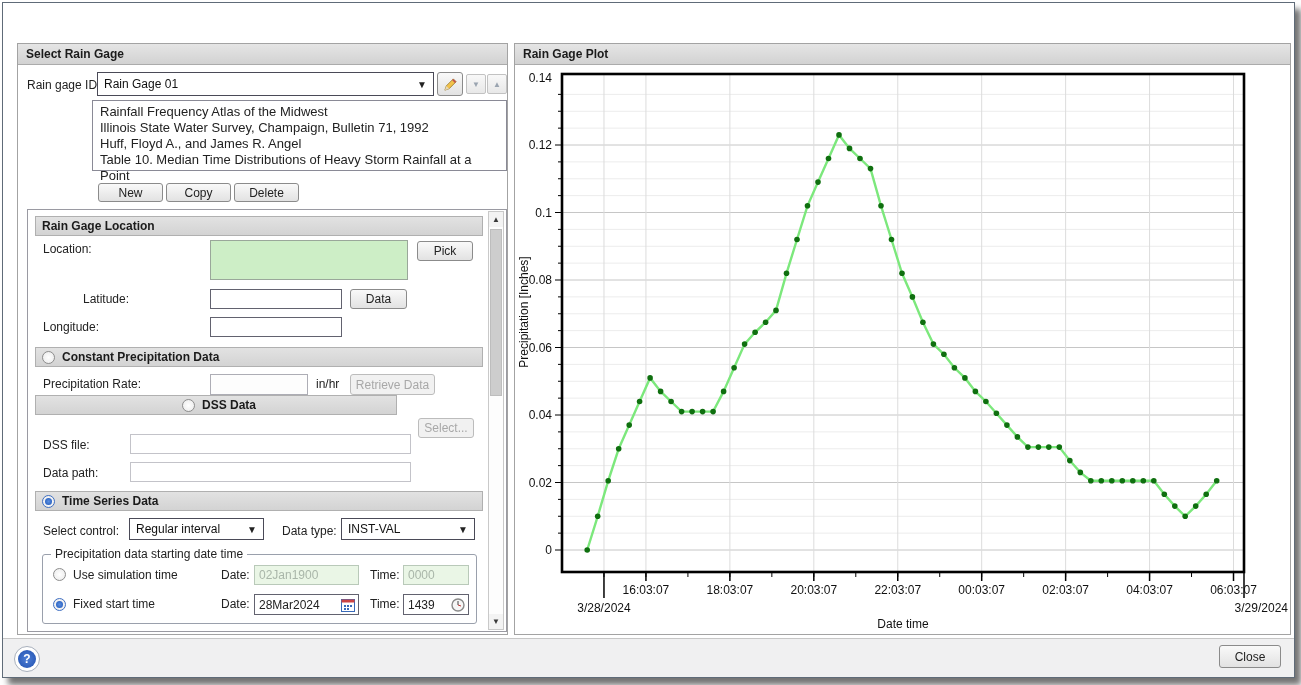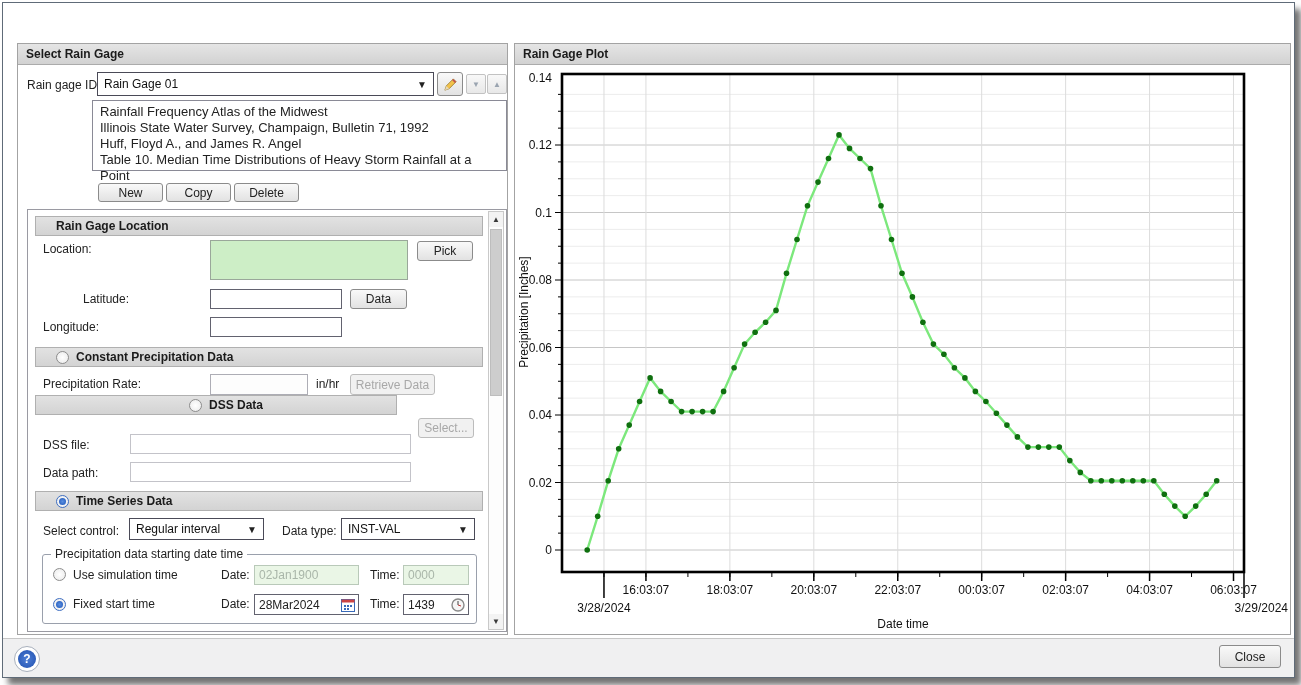--- a/index.html
+++ b/index.html
@@ -19,21 +19,21 @@
        color:#222;padding:0 4px;font-family:inherit;}
   .inp.green{background:#cdeec6;border:1px solid #9aa79a;}
   .inp.dis-green{background:#eaf6e6;border:1px solid #b9c9b9;color:#a9b6a9;}
   .btn{position:absolute;background:linear-gradient(#f9f9f9,#e2e2e2);border:1px solid #8b8b8b;border-radius:3px;
        font-size:12px;color:#222;display:flex;align-items:center;justify-content:center;box-sizing:border-box;cursor:default;}
   .btn.dis{color:#a8a8a8;border-color:#bcbcbc;background:#f1f1f1;}
   .combo{position:absolute;background:#fff;border:1px solid #4a4a57;box-sizing:border-box;font-size:12px;color:#111;
          display:flex;align-items:center;padding:0 6px;}
   .combo .arrow{margin-left:auto;font-size:10px;color:#222;}
   .sec-hdr{position:absolute;height:20px;background:linear-gradient(#e2e2e2,#d3d3d3);border:1px solid #b0b0b0;
-           box-sizing:border-box;display:flex;align-items:center;font-size:12px;font-weight:bold;color:#1b1b1b;padding-left:20px;}
+           box-sizing:border-box;display:flex;align-items:center;font-size:12px;font-weight:bold;color:#1b1b1b;padding-left:6px;}
   .radio{width:13px;height:13px;border-radius:50%;border:1px solid #8d8d8d;background:radial-gradient(#fff,#e9e9e9);
          display:inline-block;box-sizing:border-box;flex:0 0 auto;}
   .radio.sel{border:1px solid #3f6fc2;position:relative;}
   .radio.sel::after{content:"";position:absolute;left:2px;top:2px;width:7px;height:7px;border-radius:50%;
                     background:radial-gradient(#5b8fe0,#1d55b8);}
   .scrollbox{position:absolute;border:1px solid #9a9aa2;box-sizing:border-box;background:#fff;}
   .sbar{position:absolute;right:2px;top:1px;width:16px;bottom:1px;background:#fdfdfd;border:1px solid #c9c9c9;box-sizing:border-box;}
   .sbar .arr{position:absolute;left:0;right:0;height:15px;display:flex;align-items:center;justify-content:center;
              font-size:8px;color:#3a3a3a;background:#f3f3f3;}
   .sbar .thumb{position:absolute;left:1px;right:1px;background:#cdcdcd;border:1px solid #bdbdbd;box-sizing:border-box;}

